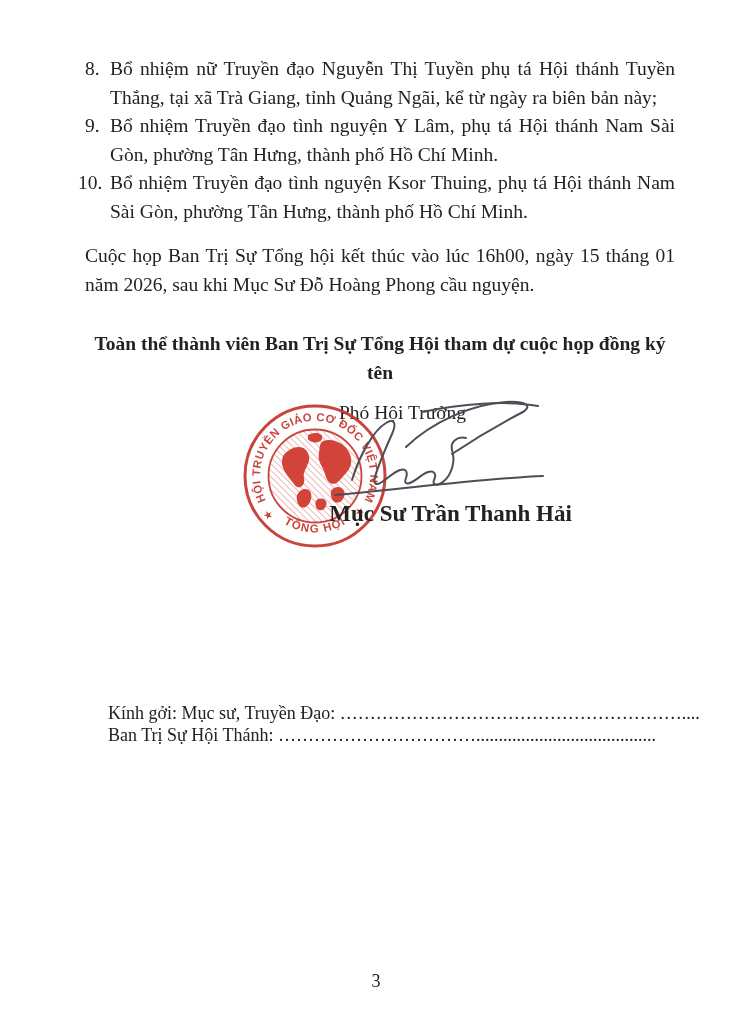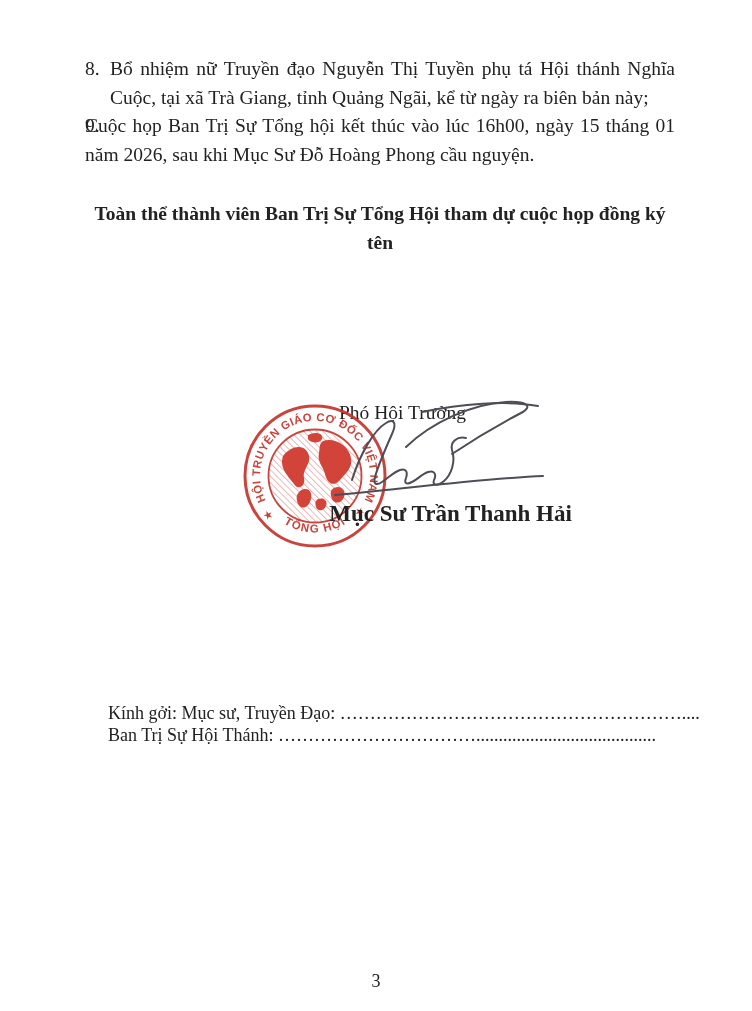--- a/index.html
+++ b/index.html
@@ -15,21 +15,21 @@
     position:absolute;
     left:85px;top:55px;
     width:590px;
     font-size:19.5px;
     line-height:28.5px;
     text-align:justify;
   }
   .item{position:relative;padding-left:25px;}
   .item .num{position:absolute;left:0;top:0;}
   .item.wide .num{left:-7px;}
-  .closing{margin-top:0;}
+  .closing{margin-top:16px;}
   .heading{
     margin-top:31px;
     font-weight:bold;
     text-align:center;
     text-align-last:center;
   }
   .sao-y,.pho-hoi{
     position:absolute;left:250px;width:305px;
     text-align:center;font-size:19.5px;line-height:22px;
   }
@@ -52,24 +52,29 @@
   }
 </style>
 </head>
 <body>
 
 <div class="page">
 
   <div class="content">
     <div class="item">
       <span class="num">8.</span>
-      <span>Bổ nhiệm nữ Truyền đạo Nguyễn Thị Tuyền phụ tá Hội thánh Nghĩa Cuộc, tại xã Trà Giang, tỉnh Quảng Ngãi, kể từ ngày ra biên bản này;</span>
+      <span>Bổ nhiệm nữ Truyền đạo Nguyễn Thị Tuyền phụ tá Hội thánh Tuyền Thắng, tại xã Trà Giang, tỉnh Quảng Ngãi, kể từ ngày ra biên bản này;</span>
     </div>
     <div class="item">
       <span class="num">9.</span>
+      <span>Bổ nhiệm Truyền đạo tình nguyện Y Lâm, phụ tá Hội thánh Nam Sài Gòn, phường Tân Hưng, thành phố Hồ Chí Minh.</span>
+    </div>
+    <div class="item wide">
+      <span class="num">10.</span>
+      <span>Bổ nhiệm Truyền đạo tình nguyện Ksor Thuing, phụ tá Hội thánh Nam Sài Gòn, phường Tân Hưng, thành phố Hồ Chí Minh.</span>
     </div>
     <div class="closing">Cuộc họp Ban Trị Sự Tổng hội kết thúc vào lúc 16h00, ngày 15 tháng 01 năm 2026, sau khi Mục Sư Đỗ Hoàng Phong cầu nguyện.</div>
     <div class="heading">Toàn thể thành viên Ban Trị Sự Tổng Hội tham dự cuộc họp đồng ký tên</div>
   </div>
 
   <div class="pho-hoi">Phó Hội Trưởng</div>
 
   <svg class="stamp" width="148" height="148" viewBox="-74 -74 148 148">
     <defs>
       <pattern id="hatch" width="4.6" height="4.6" patternUnits="userSpaceOnUse" patternTransform="rotate(-45)">

